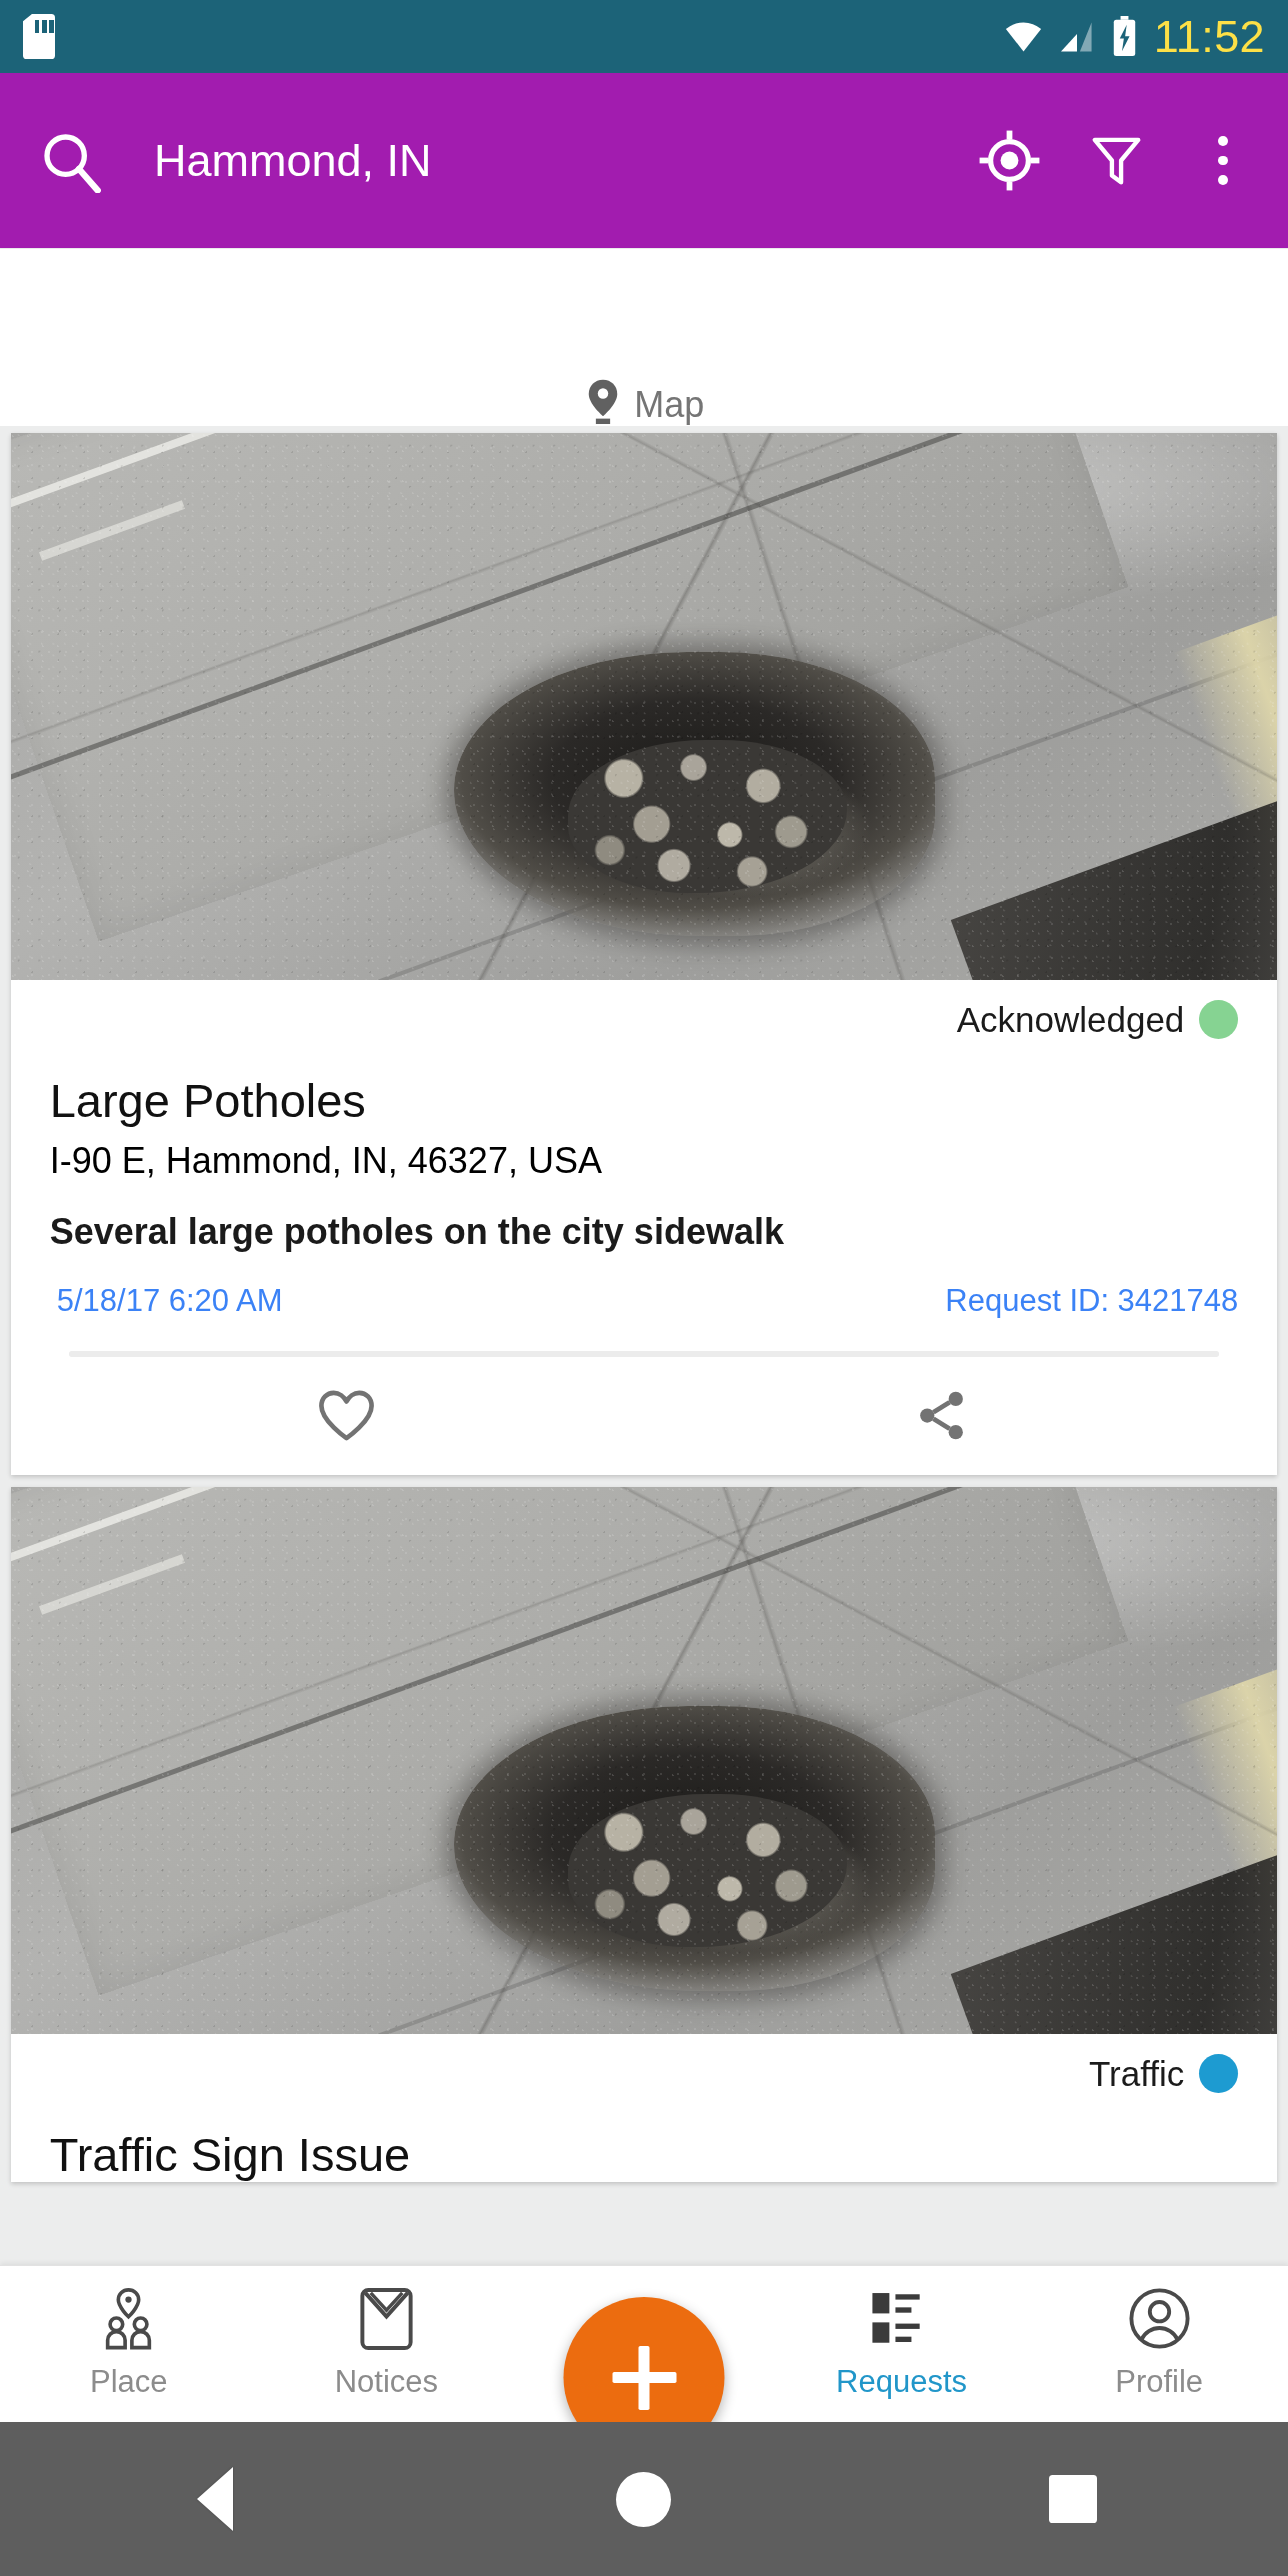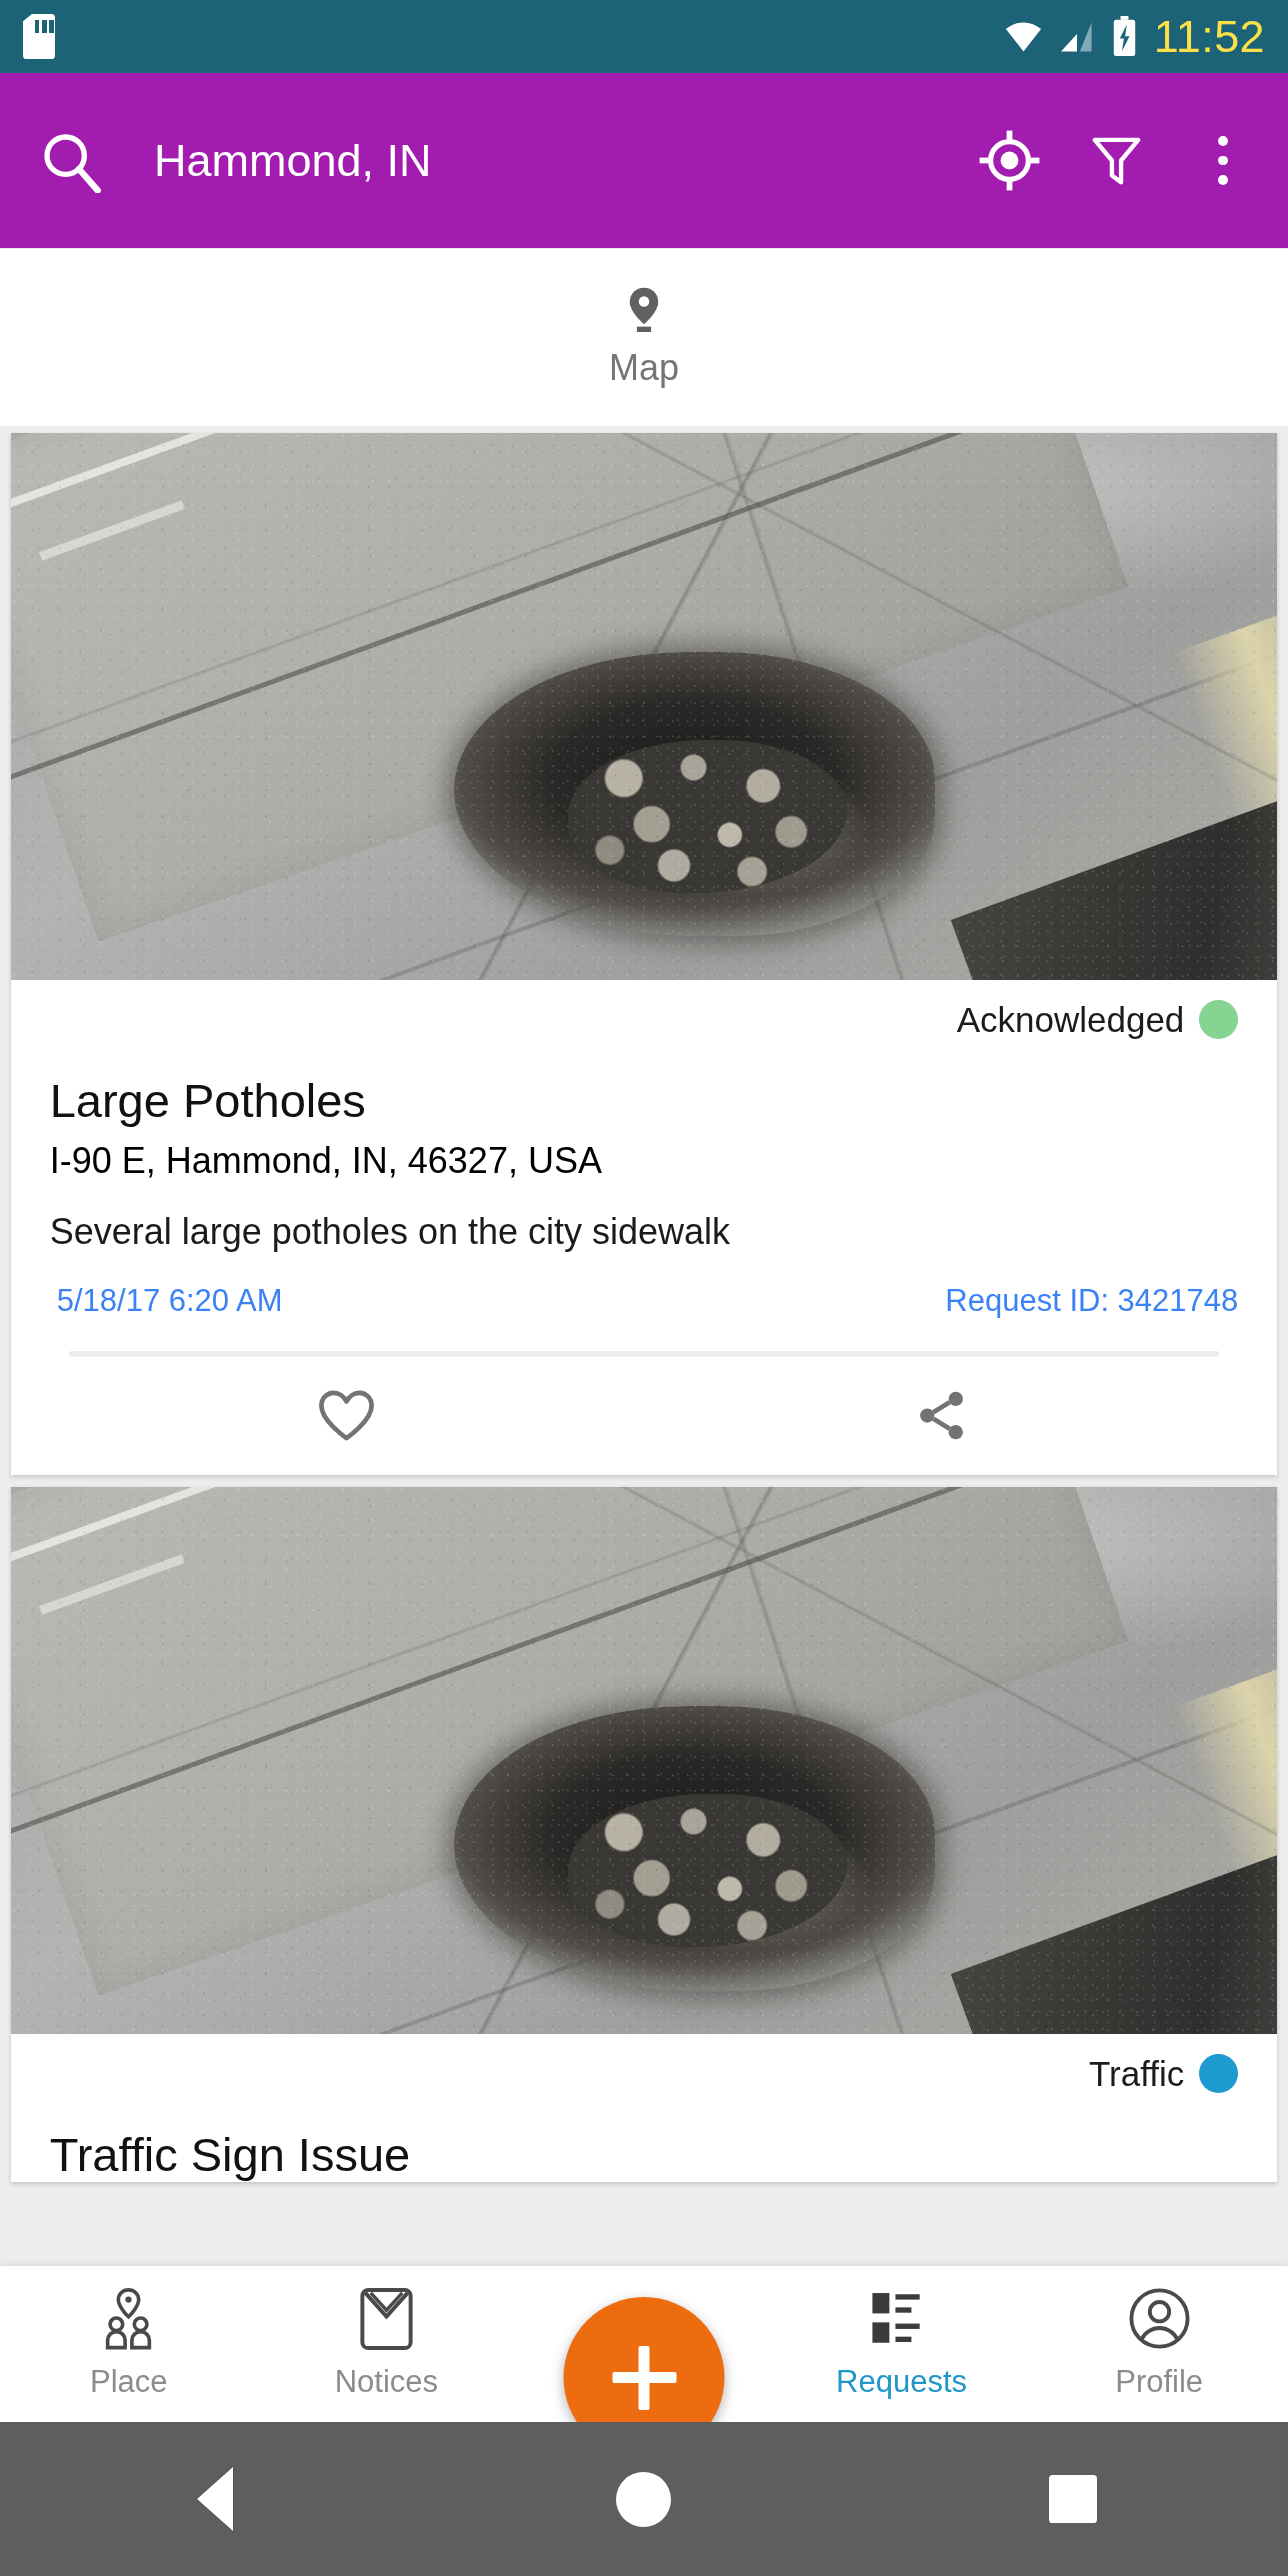--- a/index.html
+++ b/index.html
@@ -50,21 +50,21 @@
   .dots { display:flex; flex-direction:column; gap:9.8px; align-items:center; }
   .dots i { display:block; width:9.8px; height:9.8px; border-radius:50%; background:#fff; }
 
   
   .tabs {
     position:absolute; top:249px; left:0; width:1288px; height:177px;
     background:#fff; display:flex;
     box-shadow:0 1.8px 4.5px rgba(0,0,0,0.08);
   }
   .tab {
-    flex:1; display:flex; flex-direction:column; align-items:center;
+    flex:1; display:flex; flex-direction:row; align-items:flex-end;
     justify-content:center; gap:12.5px; position:relative;
   }
   .tab-label { font-size:36px; color:#757575; }
   .tab.active .tab-indicator {
     position:absolute; bottom:0; left:0; width:100%; height:9px; background:#f3871a;
   }
   .pin-icon { width:38px; height:48px; }
   .list-icon { display:flex; flex-direction:column; gap:8px; }
   .list-icon .row { display:flex; align-items:center; gap:7.2px; }
   .list-icon .row b { width:9px; height:9px; border-radius:50%; background:#616161; display:block; }
@@ -164,21 +164,21 @@
     background-size:15px 15px, 20.6px 20.6px, 11.6px 11.6px, 26px 26px, 17px 17px;
   }
 
   
   .card-body { padding:19.7px 39px 0 39px; }
   .status-row { display:flex; justify-content:flex-end; gap:15px; height:70px; }
   .status-text { font-size:35px; color:#1b1b1b; }
   .status-dot { width:39px; height:39px; border-radius:50%; display:block; }
   .card-title { font-size:47px; color:#111; margin-top:5.4px; line-height:1.12; }
   .card-address { font-size:36px; color:#000000; margin-top:12.5px; }
-  .card-desc { font-size:36px; color:#1b1b1b; margin-top:29px; }
+  .card-desc { font-size:36px; color:#1b1b1b; margin-top:29px;font-weight:bold; }
   .meta-row {
     display:flex; justify-content:space-between; align-items:baseline;
     margin-top:30px; font-size:31px; color:#3b82f6;margin-left:7px;
   }
   .divider { height:5.4px; background:#ececec; margin:32px 19.7px 0 19.7px; border-radius:2.7px; }
   .actions-row { display:flex; height:118px; }
   .action-cell { flex:1; display:flex; align-items:center; justify-content:center; }
 
   
   .bottom-nav {

